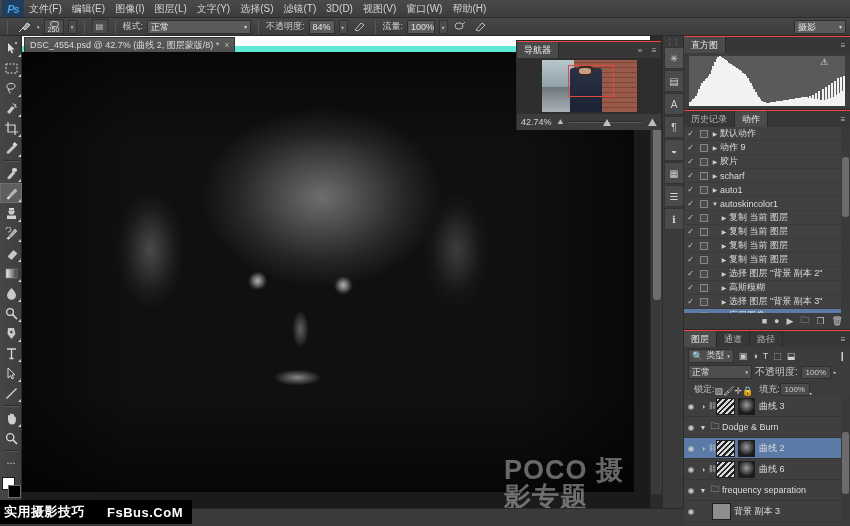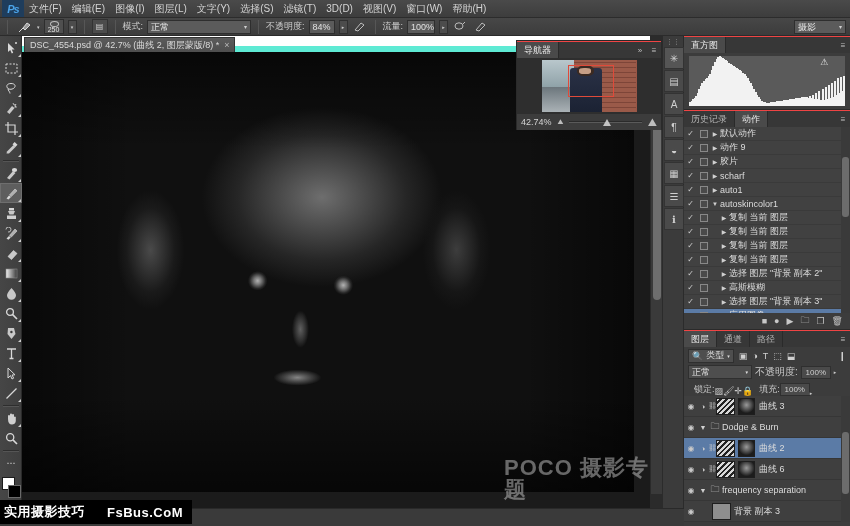--- a/index.html
+++ b/index.html
@@ -143,21 +143,21 @@
   }
   .canvas-num {
     position: absolute; left: 306px; top: 172px;
     font-family: "DejaVu Sans Mono", monospace;
     font-size: 40px; letter-spacing: 3px; color: #5b4fa8; font-weight: 500;
     text-shadow: 0 0 2px #3b3270;
   }
   .watermark {
     position: absolute; left: 482px; top: 405px; pointer-events: none; opacity: .45;
   }
-  .wm1 { font-size: 22px; color: #dcdcdc; font-weight: bold; letter-spacing: 1px; line-height: 1; }
+  .wm1 { font-size: 27px; color: #dcdcdc; font-weight: bold; letter-spacing: 1px; line-height: 1; }
 
   
   .cvs-sb-v {
     position: absolute; left: 650px; top: 52px; width: 12px; height: 442px;
     background: #3a3a3a; border-left: 1px solid #2a2a2a;
   }
   .cvs-sb-v .thumb { position: absolute; left: 2px; top: 10px; width: 8px; height: 238px;
     background: #6e6e6e; border-radius: 4px; }
   .cvs-sb-h {
     position: absolute; left: 22px; top: 508px; width: 628px; height: 12px;

